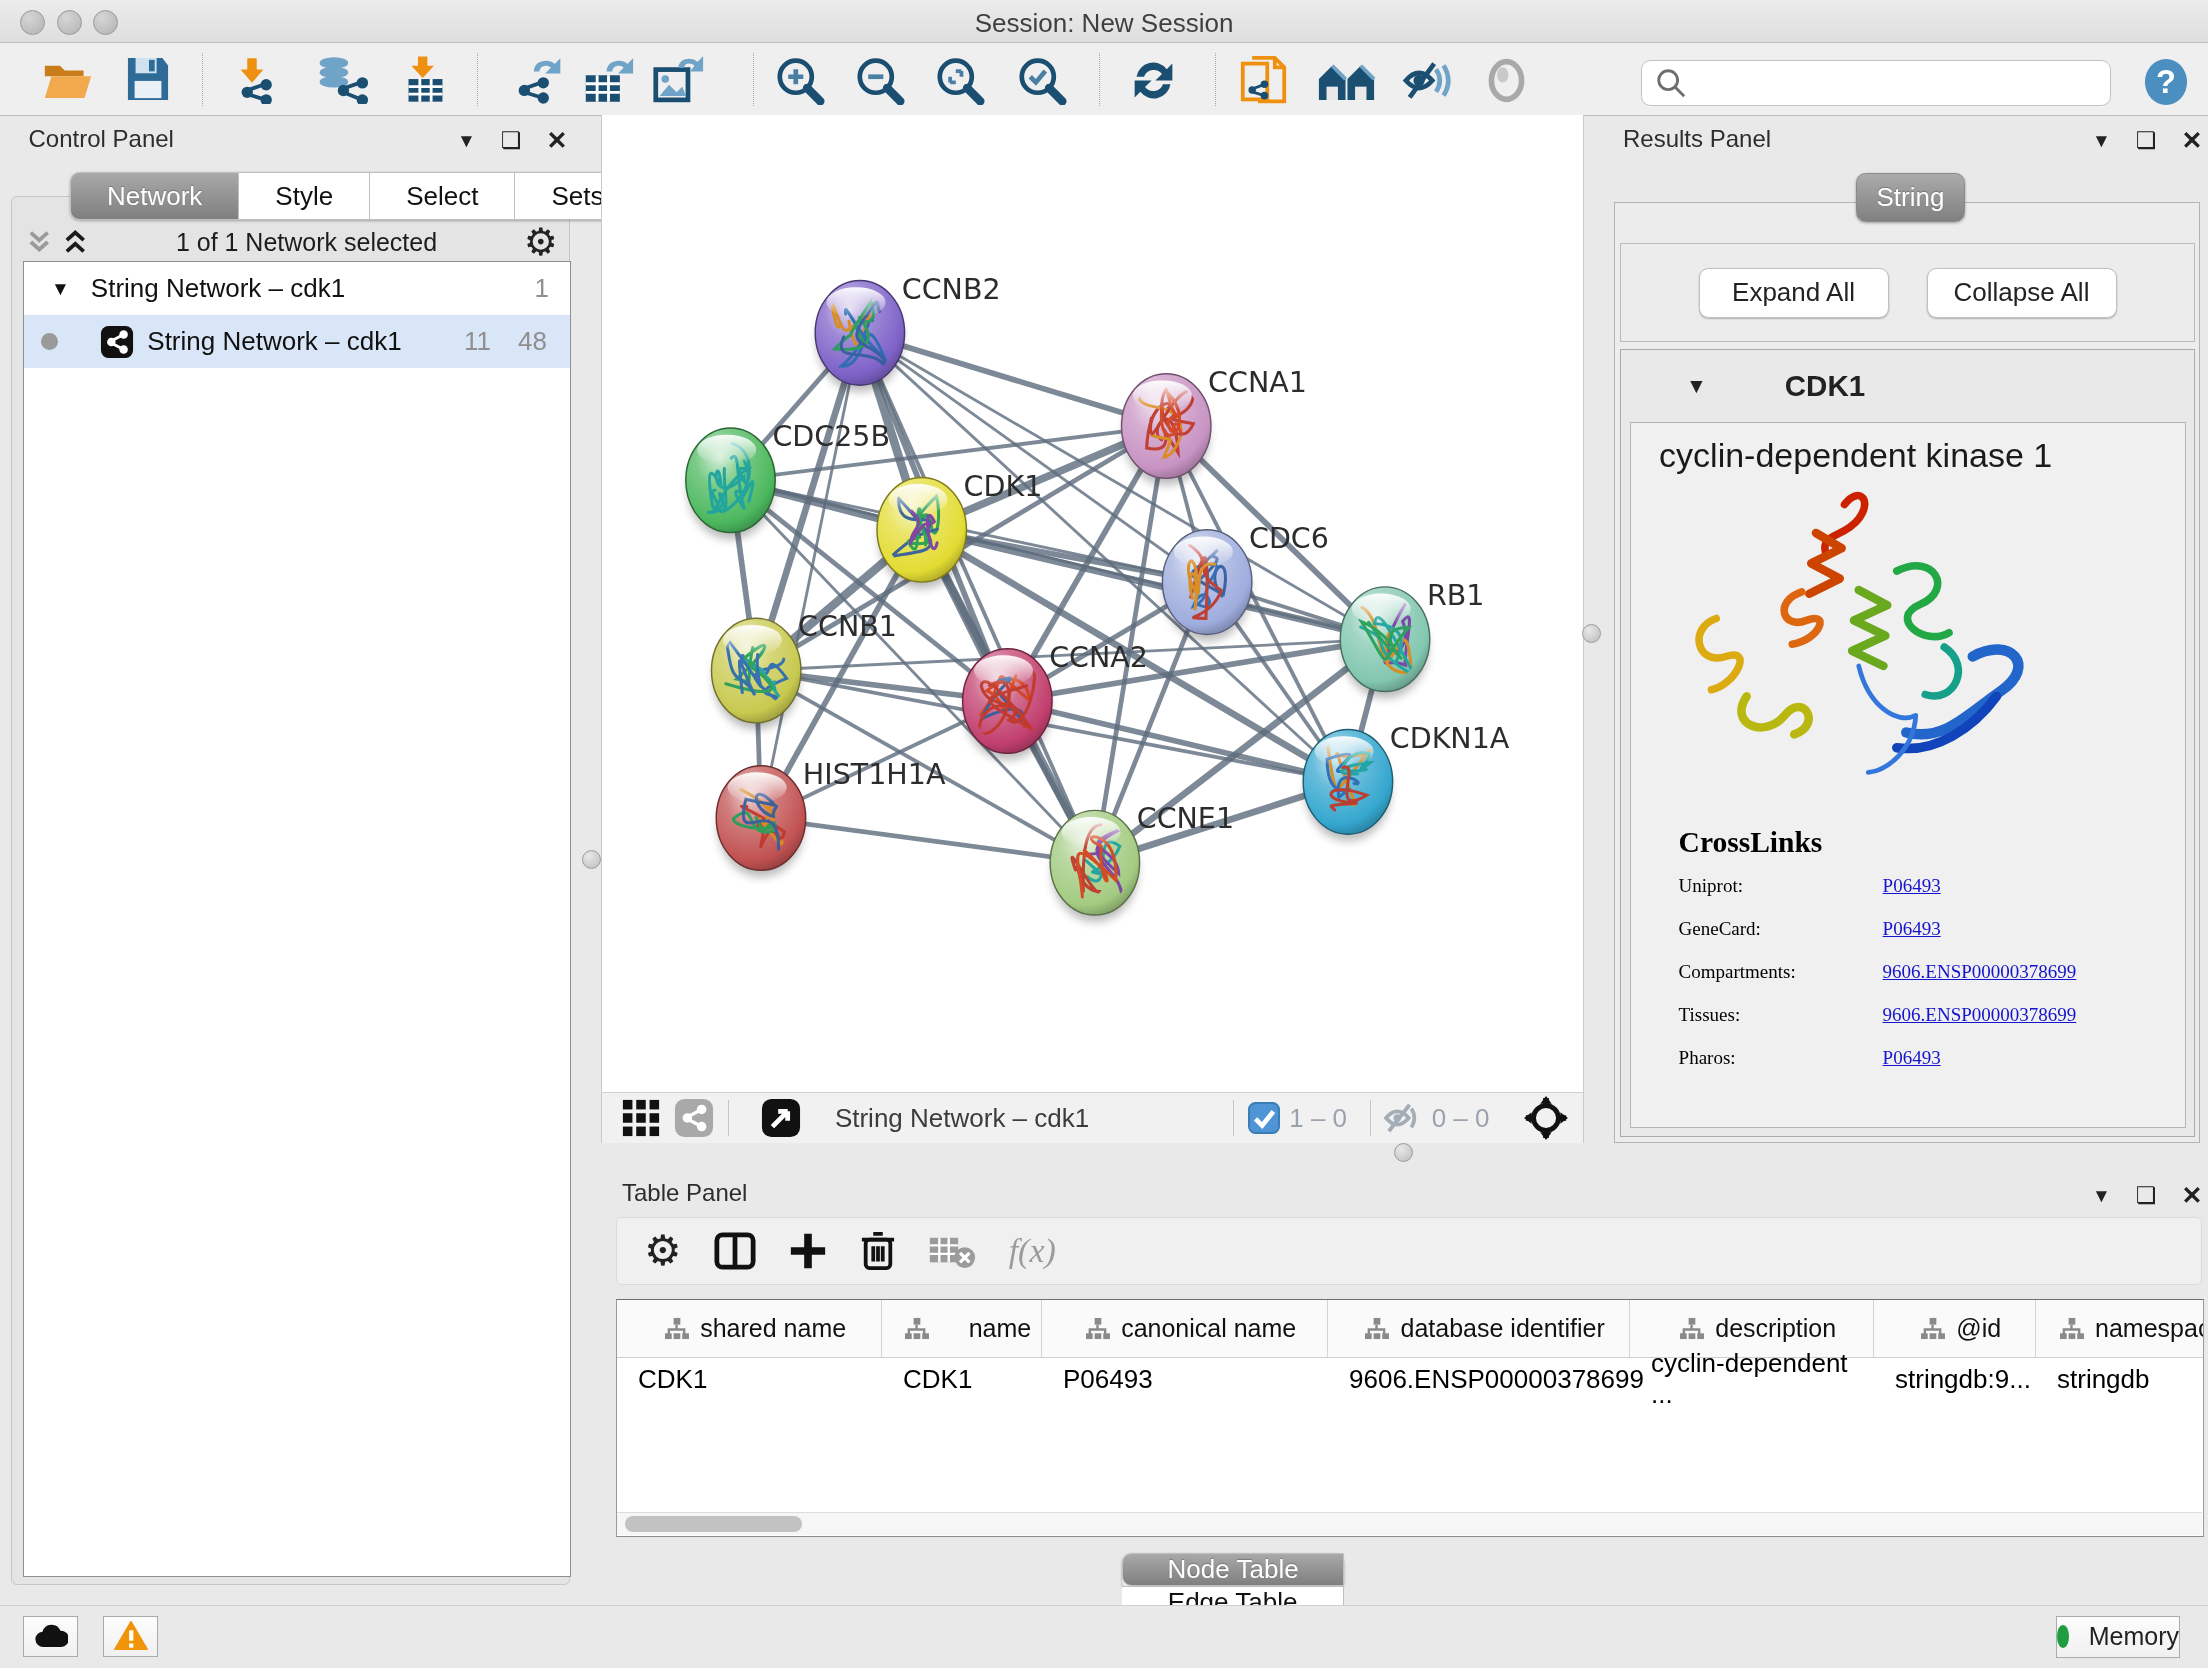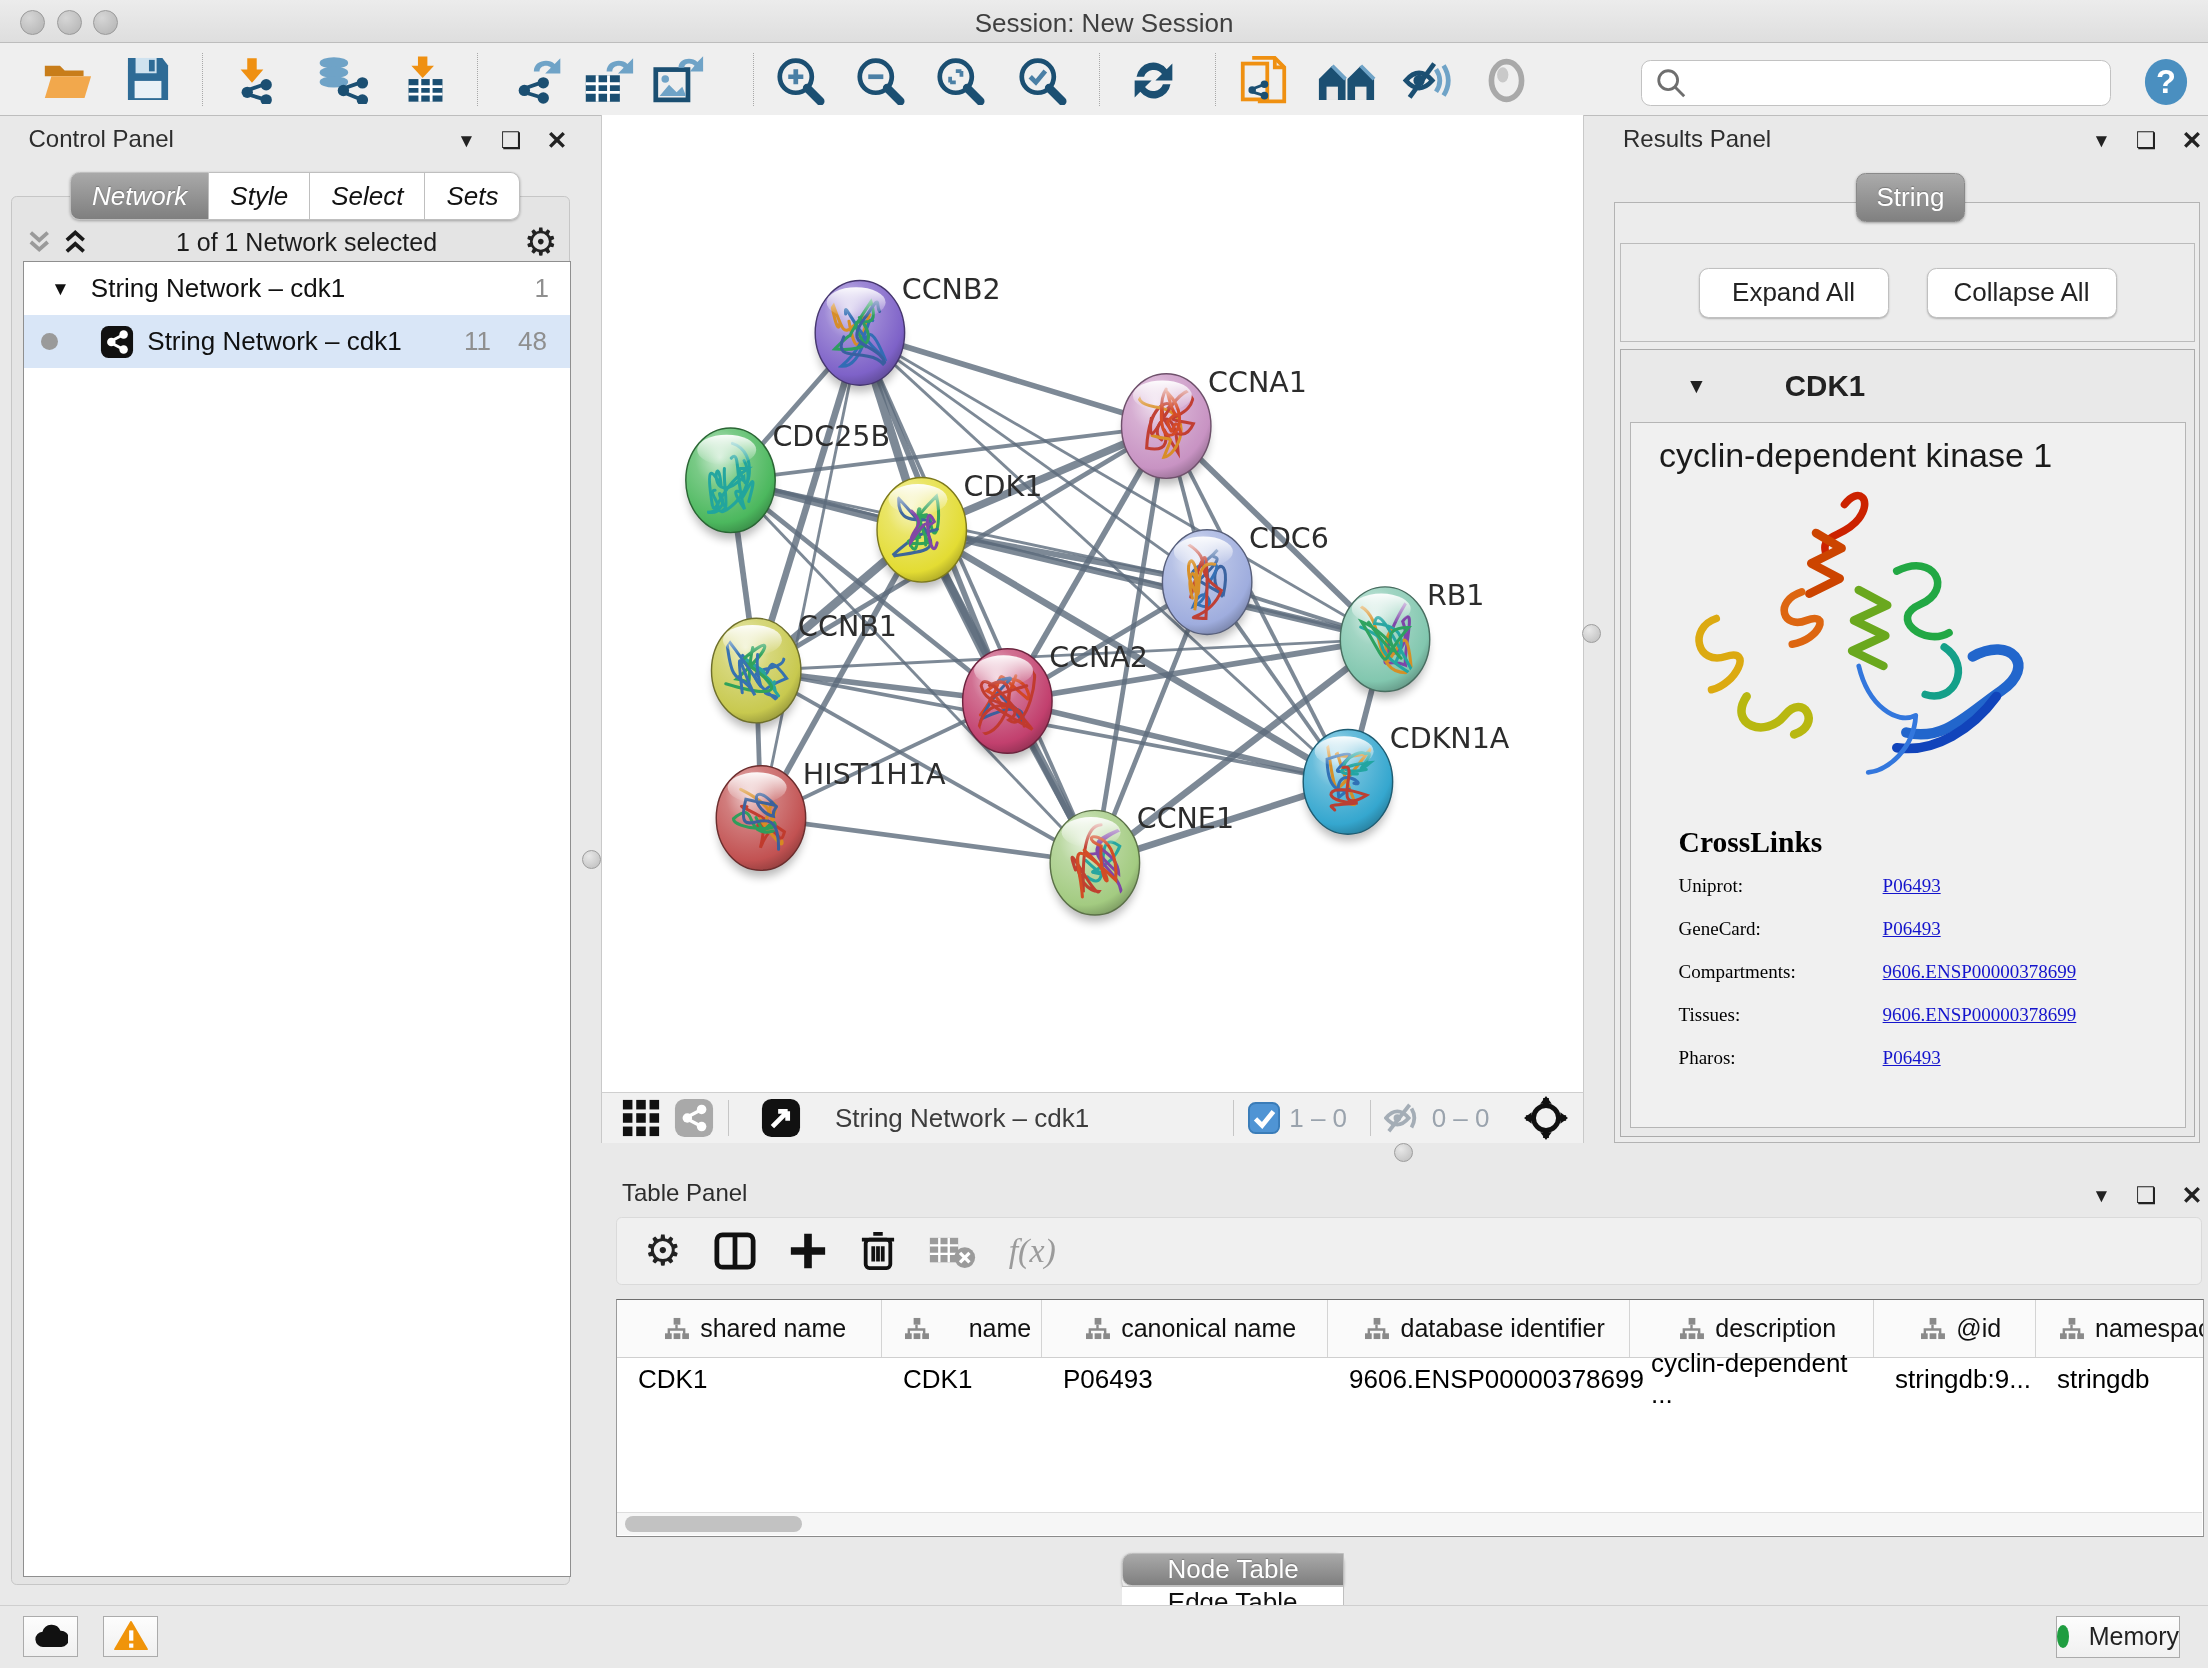--- a/index.html
+++ b/index.html
@@ -24,21 +24,21 @@
   .seg{display:flex;box-shadow:0 1px 2.9px rgba(0,0,0,.3);border-radius:9.5px;}
   .seg div{background:#fff;border:1px solid #bfbfbf;border-left:none;font-size:26px;color:#111;
       display:flex;align-items:center;justify-content:center;}
   .seg div:first-child{border-left:1px solid #bfbfbf;border-radius:9.5px 0 0 9.5px;}
   .seg div:last-child{border-radius:0 9.5px 9.5px 0;}
   .seg div.sel{background:linear-gradient(#a9a9a9,#7f7f7f);color:#fff;text-shadow:0 -1px 1px rgba(0,0,0,.25);}
   
   #ctrl-box{left:11.4px;top:196px;width:557px;height:1387px;background:#e4e4e4;
       border:1px solid #c6c6c6;border-radius:5.7px;}
   #ctrl-tabs{left:70px;top:172px;height:48px;}
-  #ctrl-tabs div{padding:0 21px;font-style:italic;}
+  #ctrl-tabs div{padding:0 36px;}
   #ctrl-bar{left:13.3px;top:224px;width:554px;height:36px;display:flex;align-items:center;}
   #ctrl-bar .bar-label{flex:1;text-align:center;font-size:25px;color:#1c1c1c;}
   #net-list{left:23px;top:261px;width:546px;height:1314px;background:#fff;border:1.9px solid #8f8f8f;}
   .tree-row{position:relative;width:100%;height:53px;display:flex;align-items:center;font-size:26px;color:#111;}
   .tree-row.sel{background:#d9e6f7;}
   .tree-count{color:#8f8f8f;}
   
   #canvas{left:601px;top:115px;width:981px;height:977px;background:#fff;border-left:1px solid #c9c9c9;border-right:1px solid #c9c9c9;}
   #canvas-bar{left:601px;top:1092px;width:981px;height:50px;background:#f1f1f1;
       border-top:1px solid #cfcfcf;border-left:1px solid #c9c9c9;border-right:1px solid #c9c9c9;

